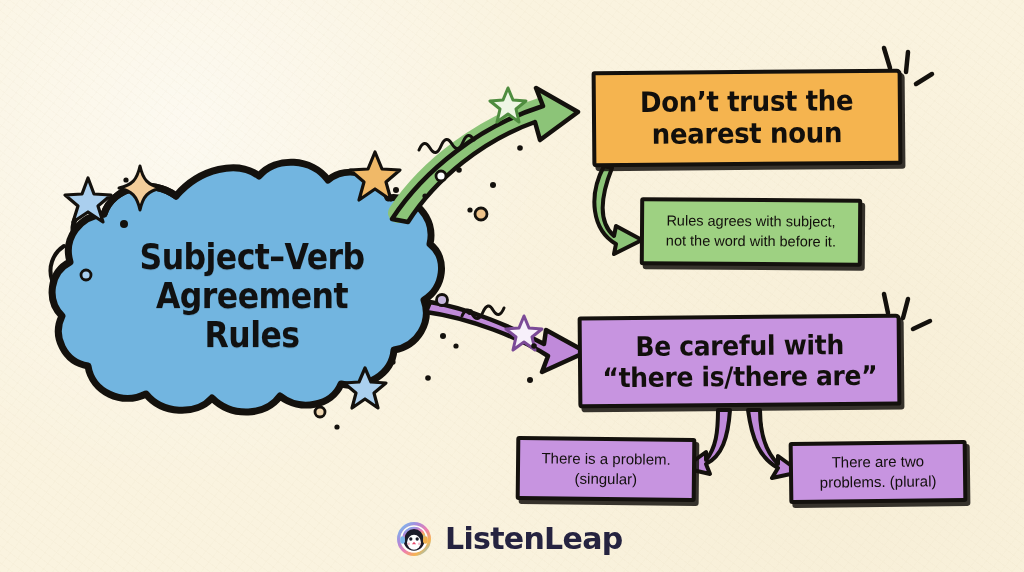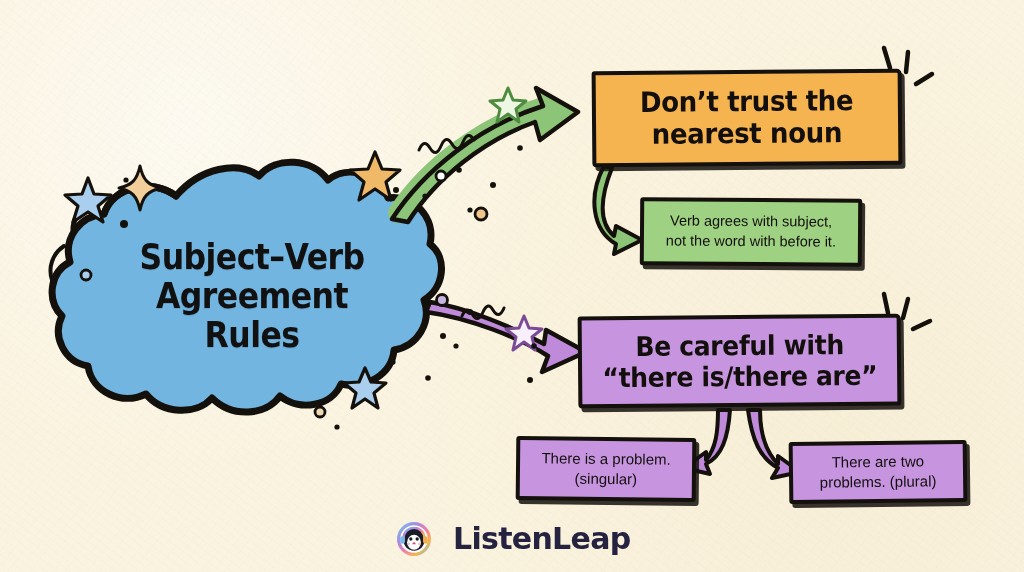--- a/index.html
+++ b/index.html
@@ -158,21 +158,21 @@
     line-height: 1.32;
   }
 
   
   #logo {
     position: absolute;
     left: 397px;
     top: 521px;
     display: flex;
     align-items: center;
-    gap: 22px;
+    gap: 14px;
   }
   #logo-mark {
     width: 34px;
     height: 34px;
     flex: 0 0 34px;
   }
   #logo-text {
     font-family: "DejaVu Sans", sans-serif;
     font-weight: 700;
     font-size: 30px;
@@ -323,21 +323,21 @@
 
   <div class="box" id="box-orange">
     <div class="box-head">
       <div>Don’t trust the</div>
       <div>nearest noun</div>
     </div>
   </div>
 
   <div class="box" id="box-green">
     <div class="box-sub">
-      <div>Verb agrees with subject,</div>
+      <div>Rules agrees with subject,</div>
       <div>not the word with before it.</div>
     </div>
   </div>
 
   <div class="box" id="box-purple">
     <div class="box-head">
       <div>Be careful with</div>
       <div>“there is/there are”</div>
     </div>
   </div>

